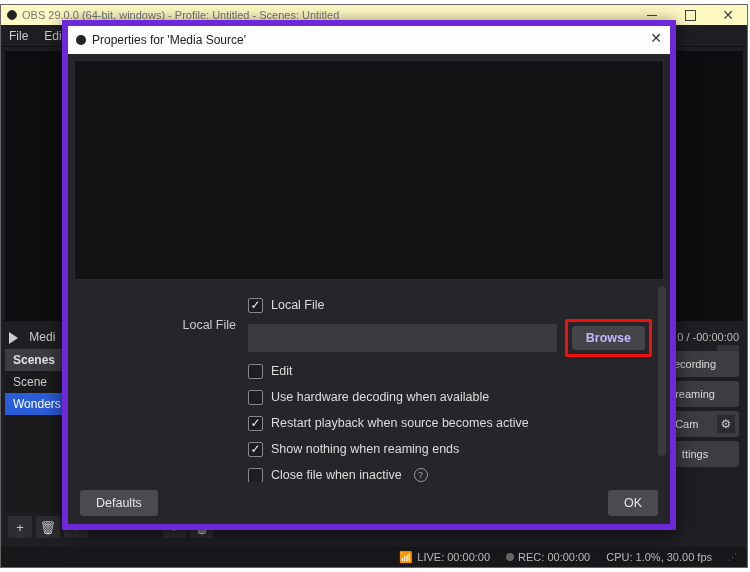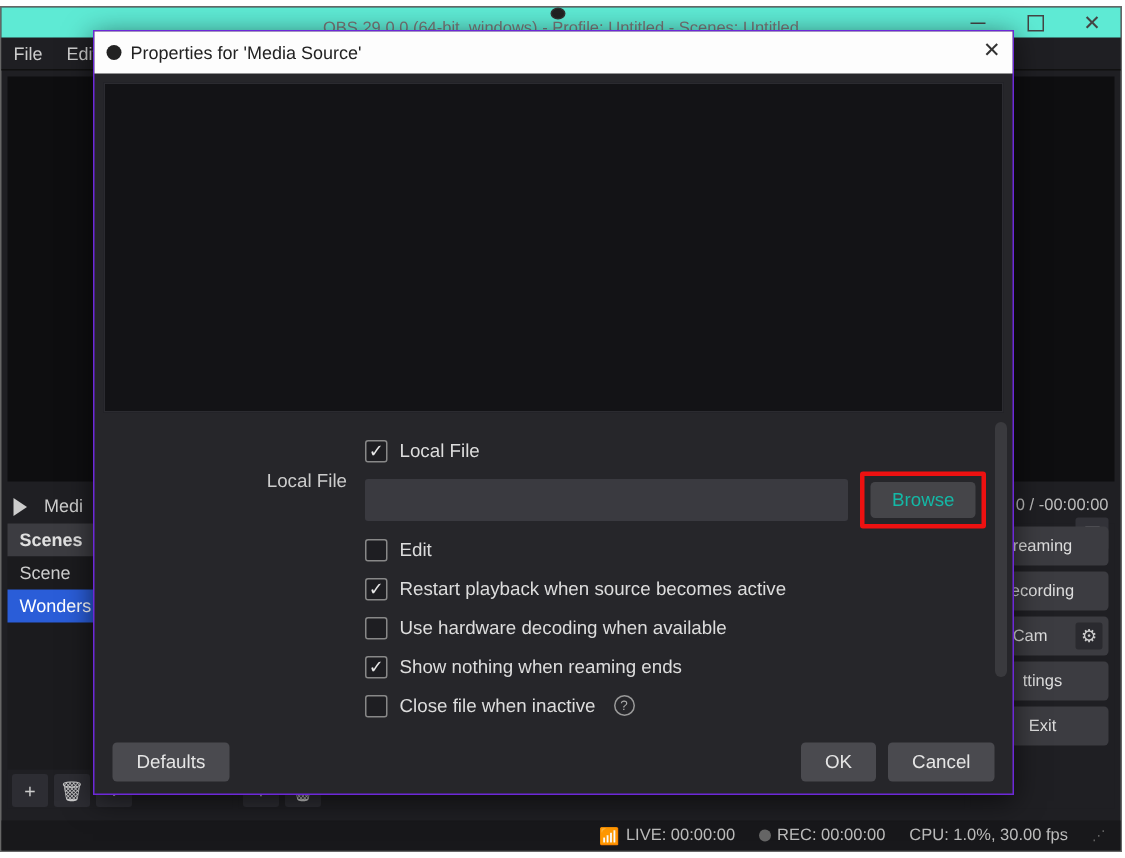--- a/index.html
+++ b/index.html
@@ -1,21 +1,21 @@
 <!DOCTYPE html>
 <html><head>
 <meta charset="utf-8">
 <style>
   * { box-sizing: border-box; margin: 0; padding: 0; font-family: "Segoe UI", Arial, sans-serif; }
   html, body { width: 750px; height: 572px; overflow: hidden; background: #fff; }
   .root { position: relative; width: 750px; height: 572px; }
 
   
   .main-window { position: absolute; top: 4px; left: 0; width: 748px; height: 564px; background: #1f1f23; border: 1px solid #666; }
-  .main-titlebar { height: 20px; background: #5eead4; color: #777; font-size: 11px; display: flex; align-items: center; padding: 0 6px; position: relative; flex-direction: column; }
+  .main-titlebar { height: 20px; background: #fef9c3; color: #777; font-size: 11px; display: flex; align-items: center; padding: 0 6px; position: relative; }
   .main-titlebar .obs-icon { width: 10px; height: 10px; border-radius: 50%; background: #222; border: 1px solid #333; margin-right: 5px; }
   .main-titlebar .tb-btns { position: absolute; right: 0; top: 0; display: flex; }
   .main-titlebar .tb-btn { width: 38px; height: 20px; display: flex; align-items: center; justify-content: center; color: #444; font-size: 12px; }
   .main-titlebar .tb-btn.min::before { content:""; width:10px; height:1px; background:#444; }
   .main-titlebar .tb-btn.max::before { content:""; width:9px; height:9px; border:1px solid #444; }
   .main-titlebar .tb-btn.close { font-size:14px; }
 
   .menubar { height: 22px; background: #1f1f23; color: #ccc; font-size: 12px; display: flex; align-items: center; padding-left: 8px; gap: 16px; border-bottom: 1px solid #111; }
 
   .preview { height: 270px; background: #0e0e10; margin: 4px; }
@@ -39,36 +39,36 @@
   .ctrl-btn.gear { padding-right:22px; }
   .ctrl-btn .gear-ico { position:absolute; right:4px; top:4px; width:18px; height:18px; background:#2a2a2f; color:#ccc; font-size:12px; display:flex; align-items:center; justify-content:center; border-radius:2px;}
 
   .istrip { position:absolute; top:340px; right:8px; width:22px; height:22px; background:#323238; color:#ccc; display:flex; align-items:center; justify-content:center; border-radius:2px; font-size:13px;}
 
   .statusbar { position:absolute; bottom:0; left:0; right:0; height:20px; background:#18181b; color:#bbb; font-size:11px; display:flex; align-items:center; justify-content:flex-end; gap:16px; padding:0 10px;}
   .statusbar .sect { display:flex; align-items:center; gap:4px; }
   .dot { width:8px; height:8px; background:#666; border-radius:50%; display:inline-block;}
 
   
-  .dialog { position:absolute; top:20px; left:62px; width:614px; height:510px; background:#26262a; box-shadow:0 4px 18px rgba(0,0,0,.6); display:flex; flex-direction:column; border:1px solid #6d28d9;}
+  .dialog { position:absolute; top:20px; left:62px; width:614px; height:510px; background:#26262a; box-shadow:0 4px 18px rgba(0,0,0,.6); display:flex; flex-direction:column; border:6px solid #6d28d9;}
   .dlg-titlebar { height:28px; background:#fdfdfd; color:#222; font-size:12px; display:flex; align-items:center; padding:0 8px; position:relative;}
   .dlg-titlebar .obs-icon2 { width:10px; height:10px; border-radius:50%; background:#222; margin-right:6px;}
   .dlg-titlebar .dlg-close { position:absolute; right:8px; top:4px; font-size:14px; color:#333; }
 
   .dlg-preview { margin:6px; height:220px; background:#131316; border:1px solid #2b2b30;}
 
   .dlg-form { flex:1; overflow:auto; padding:6px 18px 6px 0; position:relative;}
   .formrow { display:flex; min-height:26px; color:#ddd; font-size:12.5px; }
   .formrow .lbl { width:180px; text-align:right; padding-right:12px; color:#ccc;}
   .formrow .val { flex:1; display:flex; align-items:center; gap:8px;}
   .chk { width:15px; height:15px; border:1px solid #888; border-radius:2px; display:inline-flex; align-items:center; justify-content:center; background:#1e1e22;}
   .chk.checked::after { content:"✓"; color:#e8e8e8; font-size:12px; line-height:1;}
   .file-input { flex:1; height:28px; background:#3a3a40; border-radius:2px; }
   .browse-wrap { border:3px solid #e11; padding:4px; border-radius:2px;}
-  .browse-btn { background:#454549; color:#14b8a6; padding:5px 14px; font-size:12.5px; border-radius:3px; }
+  .browse-btn { background:#454549; color:#c4b5fd; padding:5px 14px; font-size:12.5px; border-radius:3px;font-weight:bold; }
   .help { width:14px; height:14px; border:1px solid #999; border-radius:50%; display:inline-flex; align-items:center; justify-content:center; font-size:9px; margin-left:4px; color:#aaa;}
 
   .dlg-scroll { position:absolute; right:4px; top:0; width:8px; height:170px; background:#3a3a3e; border-radius:4px;}
 
   .dlg-buttons { height:42px; display:flex; align-items:center; padding:0 12px; gap:8px;text-align:center;}
   .dlg-btn { background:#4a4a4f; color:#e6e6e6; font-size:12.5px; padding:6px 16px; border-radius:3px; }
   .dlg-buttons .spacer { flex:1; }
 </style>
 </head>
 <body>
@@ -118,28 +118,27 @@
       </div>
     </div>
     <div class="dock">
       <div class="dock-body"></div>
       <div class="dock-tools">
         <div class="tool-btn">+</div>
         <div class="tool-btn">🗑</div>
       </div>
     </div>
     <div class="dock ctrl-dock" style="flex:0 0 96px">
+      <div class="ctrl-btn">ecording</div>
       <div class="ctrl-btn">reaming</div>
-      <div class="ctrl-btn">ecording</div>
       <div class="ctrl-btn gear">
         <span>l Cam</span>
         <span class="gear-ico">⚙</span>
       </div>
       <div class="ctrl-btn">ttings</div>
-      <div class="ctrl-btn">Exit</div>
     </div>
   </div>
 
   <div class="statusbar">
     <span class="sect">
           <span>📶</span>
           <span>LIVE: 00:00:00</span>
         </span>
     <span class="sect">
           <span class="dot"></span>
@@ -184,29 +183,29 @@
     <div class="formrow">
       <span class="lbl"></span>
       <span class="val">
         <span class="chk"></span>
         <span>Edit</span>
       </span>
     </div>
     <div class="formrow">
       <span class="lbl"></span>
       <span class="val">
+        <span class="chk"></span>
+        <span>Use hardware decoding when available</span>
+      </span>
+    </div>
+    <div class="formrow">
+      <span class="lbl"></span>
+      <span class="val">
         <span class="chk checked"></span>
         <span>Restart playback when source becomes active</span>
-      </span>
-    </div>
-    <div class="formrow">
-      <span class="lbl"></span>
-      <span class="val">
-        <span class="chk"></span>
-        <span>Use hardware decoding when available</span>
       </span>
     </div>
     <div class="formrow">
       <span class="lbl"></span>
       <span class="val">
         <span class="chk checked"></span>
         <span>Show nothing when reaming ends</span>
       </span>
     </div>
     <div class="formrow">
@@ -221,17 +220,16 @@
     <div class="formrow" style="min-height:30px">
       
       
     </div>
   </div>
 
   <div class="dlg-buttons">
     <div class="dlg-btn">Defaults</div>
     <div class="spacer"></div>
     <div class="dlg-btn">OK</div>
-    <div class="dlg-btn">Cancel</div>
   </div>
 </div>
 
 </div>
 
 </body></html>

